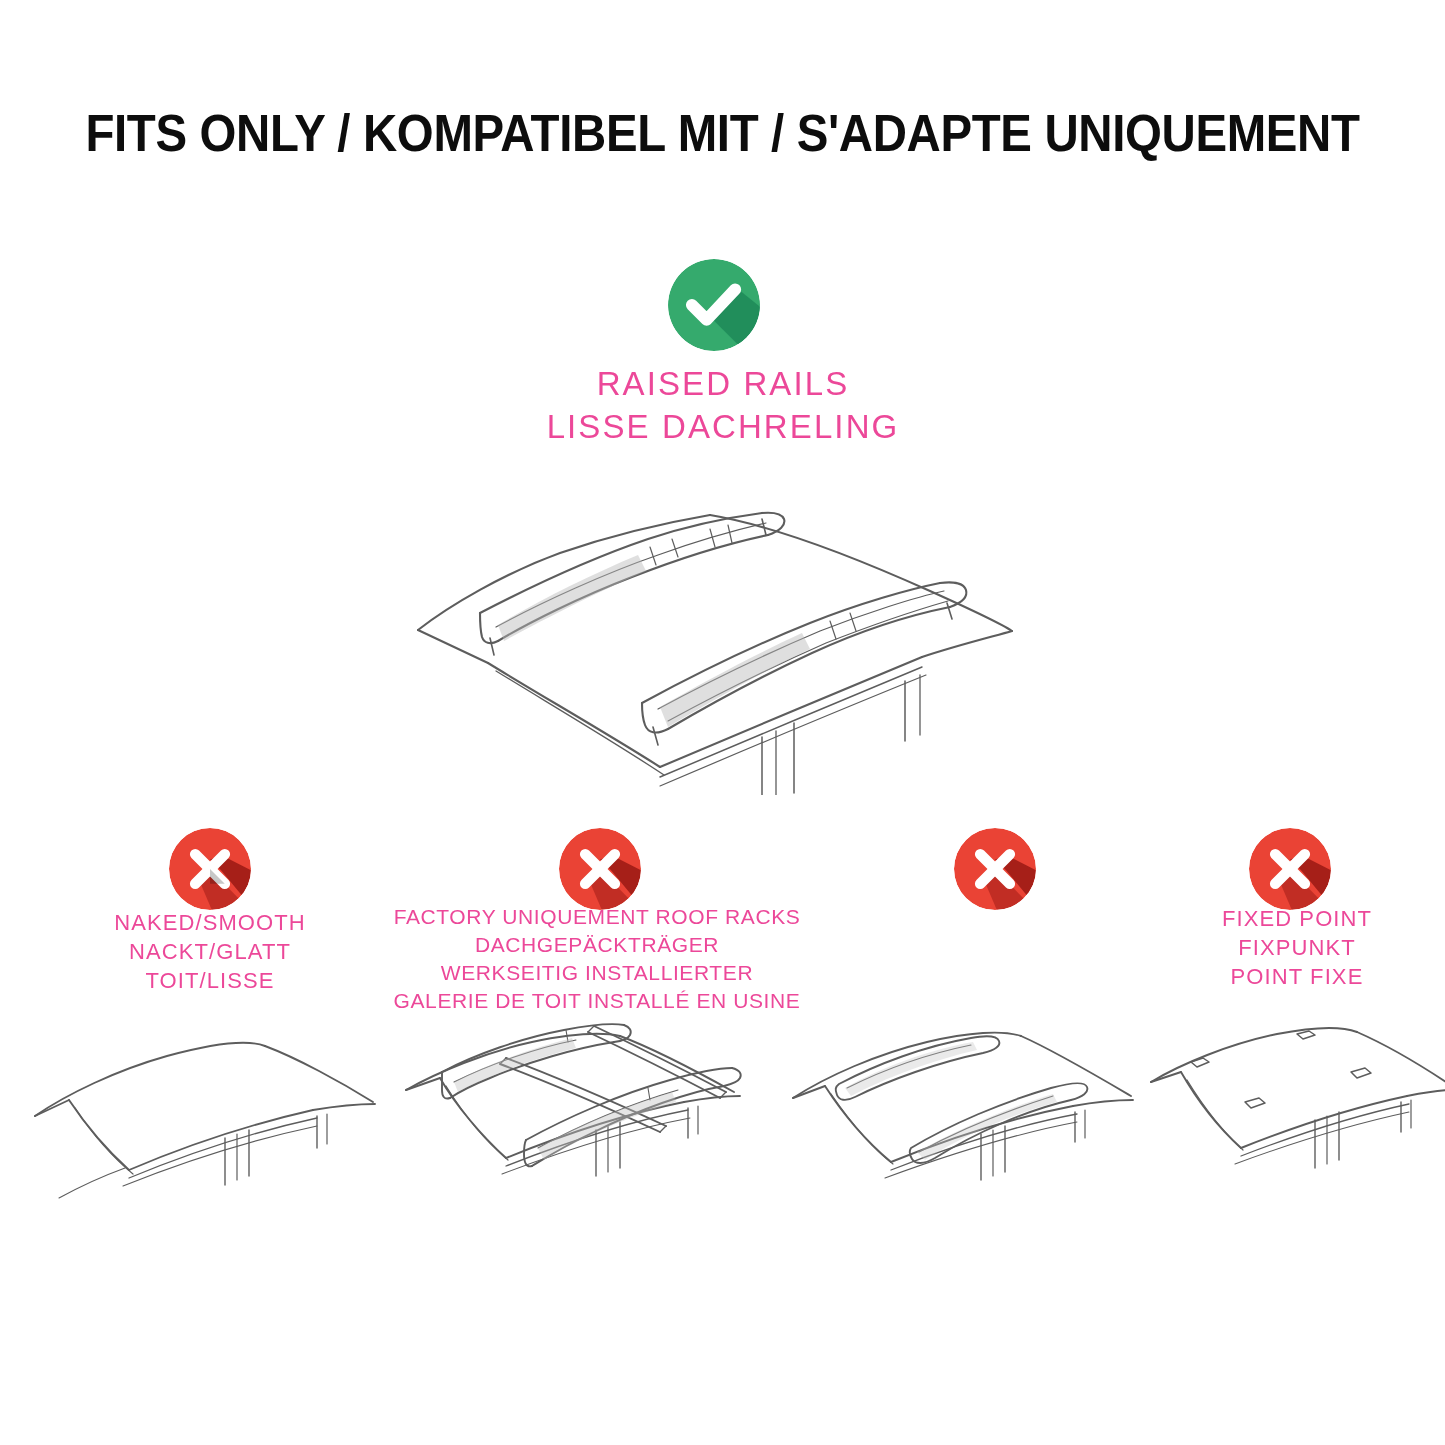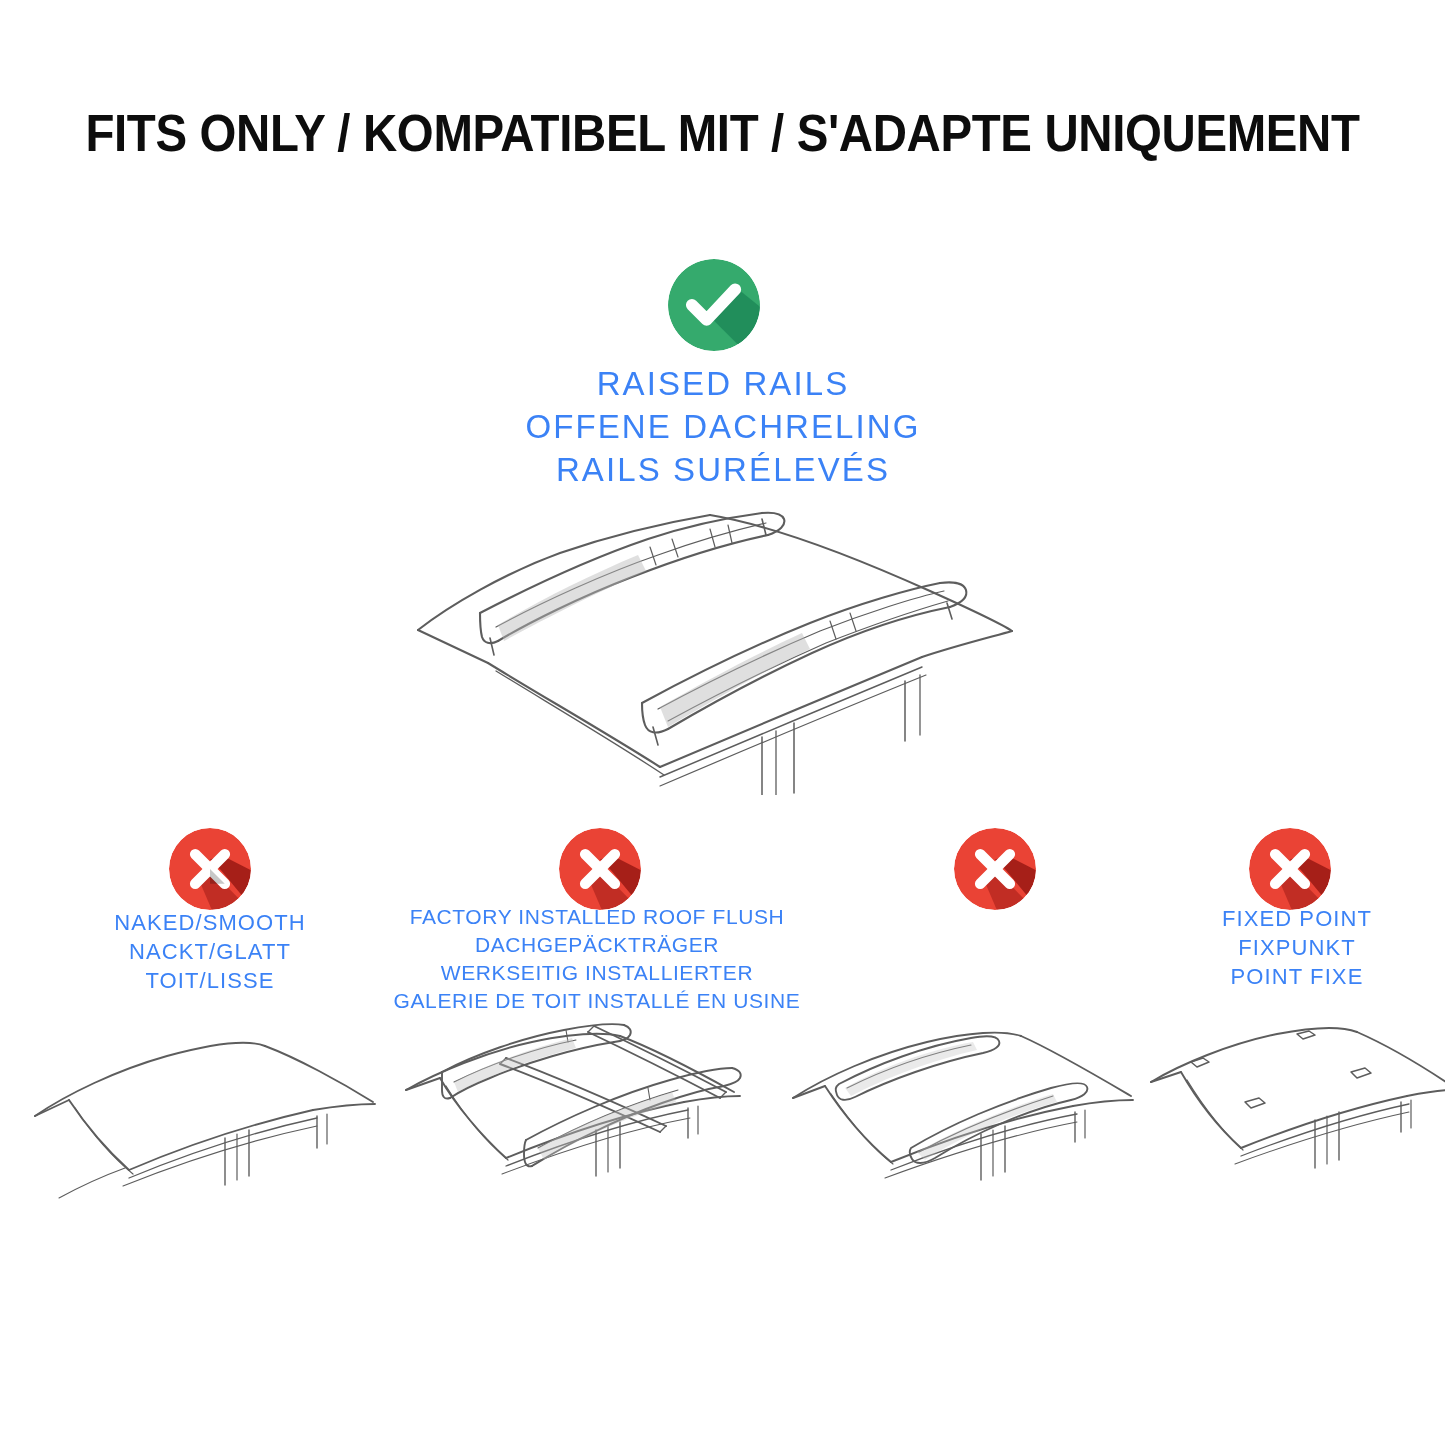--- a/index.html
+++ b/index.html
@@ -56,21 +56,21 @@
   .badge-no { width: 82px; height: 82px; top: 828px; }
   .badge-no.c1 { left: 169px; }
   .badge-no.c2 { left: 559px; }
   .badge-no.c3 { left: 954px; }
   .badge-no.c4 { left: 1249px; }
 
   
   .caption {
     position: absolute;
     text-align: center;
-    color: #3b82f6;
+    color: #ec4899;
     font-family: "Liberation Sans", sans-serif;
     font-weight: normal;
   }
   .caption .ln { display: block; white-space: nowrap; }
 
   .caption-main {
     left: 323px;
     top: 362px;
     width: 800px;
     font-size: 33px;
@@ -127,22 +127,21 @@
       <circle cx="50" cy="50" r="50" fill="#35aa6d"></circle>
       <g clip-path="url(#ckClip)">
         <polygon points="41,58 56,73 110,127 110,60 74,31" fill="#1d8a58" opacity="0.85"></polygon>
       </g>
       <path d="M26 50 L42 66 L73 33" fill="none" stroke="#ffffff" stroke-width="13" stroke-linecap="round" stroke-linejoin="round"></path>
     </svg>
   </div>
 
   <div class="caption caption-main">
     <span class="ln">RAISED RAILS</span>
-    <span class="ln">OFFENE DACHRELING</span>
-    <span class="ln">RAILS SURÉLEVÉS</span>
+    <span class="ln">LISSE DACHRELING</span>
   </div>
 
   <div class="art art-main">
     <svg viewBox="0 0 610 300">
       <g fill="none" stroke="#5d5d5d" stroke-width="2.1" stroke-linecap="round" stroke-linejoin="round">
 
         <path d="M8 135 C40 110 95 78 150 58 C205 39 265 26 300 20"></path>
         <path d="M300 20 C360 30 440 60 520 96 C560 114 590 128 602 136"></path>
         <path d="M8 135 L78 168"></path>
         <path d="M78 168 C130 200 200 240 250 272"></path>
@@ -257,21 +256,21 @@
         <polygon points="36,62 50,50 116,118 60,118" fill="#9e1c15" opacity="0.55"></polygon>
       </g>
       <g stroke="#ffffff" stroke-width="13" stroke-linecap="round">
         <line x1="32" y1="32" x2="68" y2="68"></line>
         <line x1="68" y1="32" x2="32" y2="68"></line>
       </g>
     </svg>
   </div>
 
   <div class="caption caption-sub c2">
-    <span class="ln">FACTORY INSTALLED ROOF FLUSH</span>
+    <span class="ln">FACTORY UNIQUEMENT ROOF RACKS</span>
     <span class="ln">DACHGEPÄCKTRÄGER</span>
     <span class="ln">WERKSEITIG INSTALLIERTER</span>
     <span class="ln">GALERIE DE TOIT INSTALLÉ EN USINE</span>
   </div>
 
   <div class="art art-sub c2">
     <svg viewBox="0 0 360 225">
       <g fill="none" stroke="#5d5d5d" stroke-width="1.9" stroke-linecap="round" stroke-linejoin="round">
 
         <path d="M8 70 C40 52 88 32 134 22 C172 14 204 12 222 16"></path>

